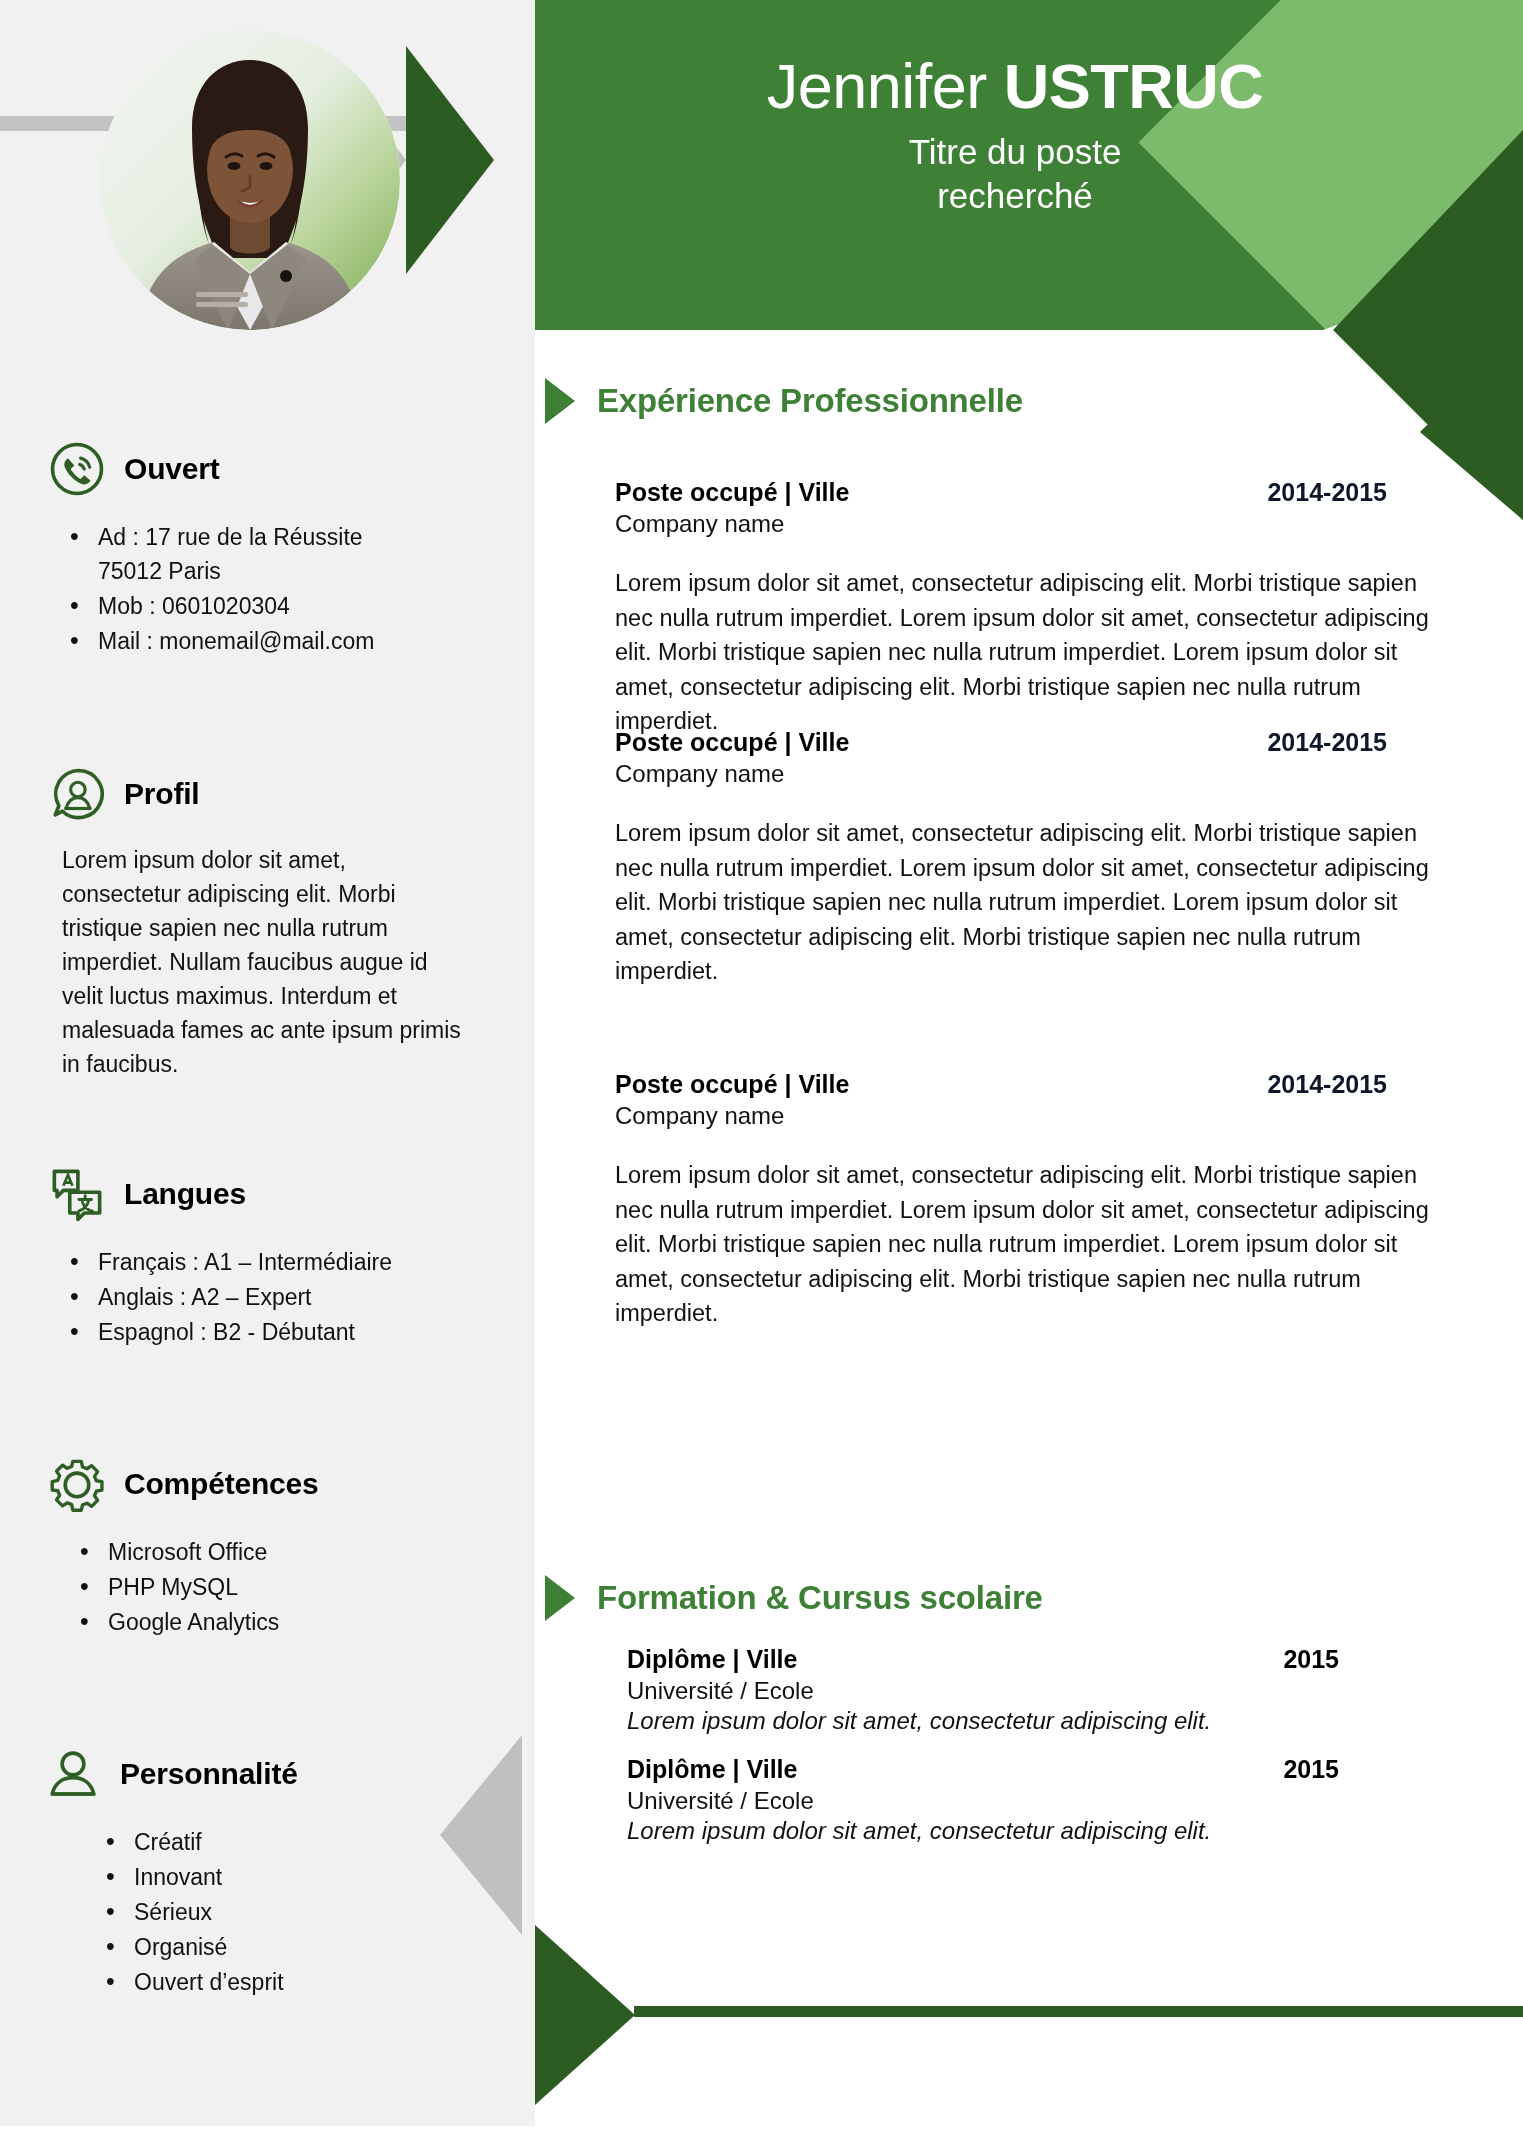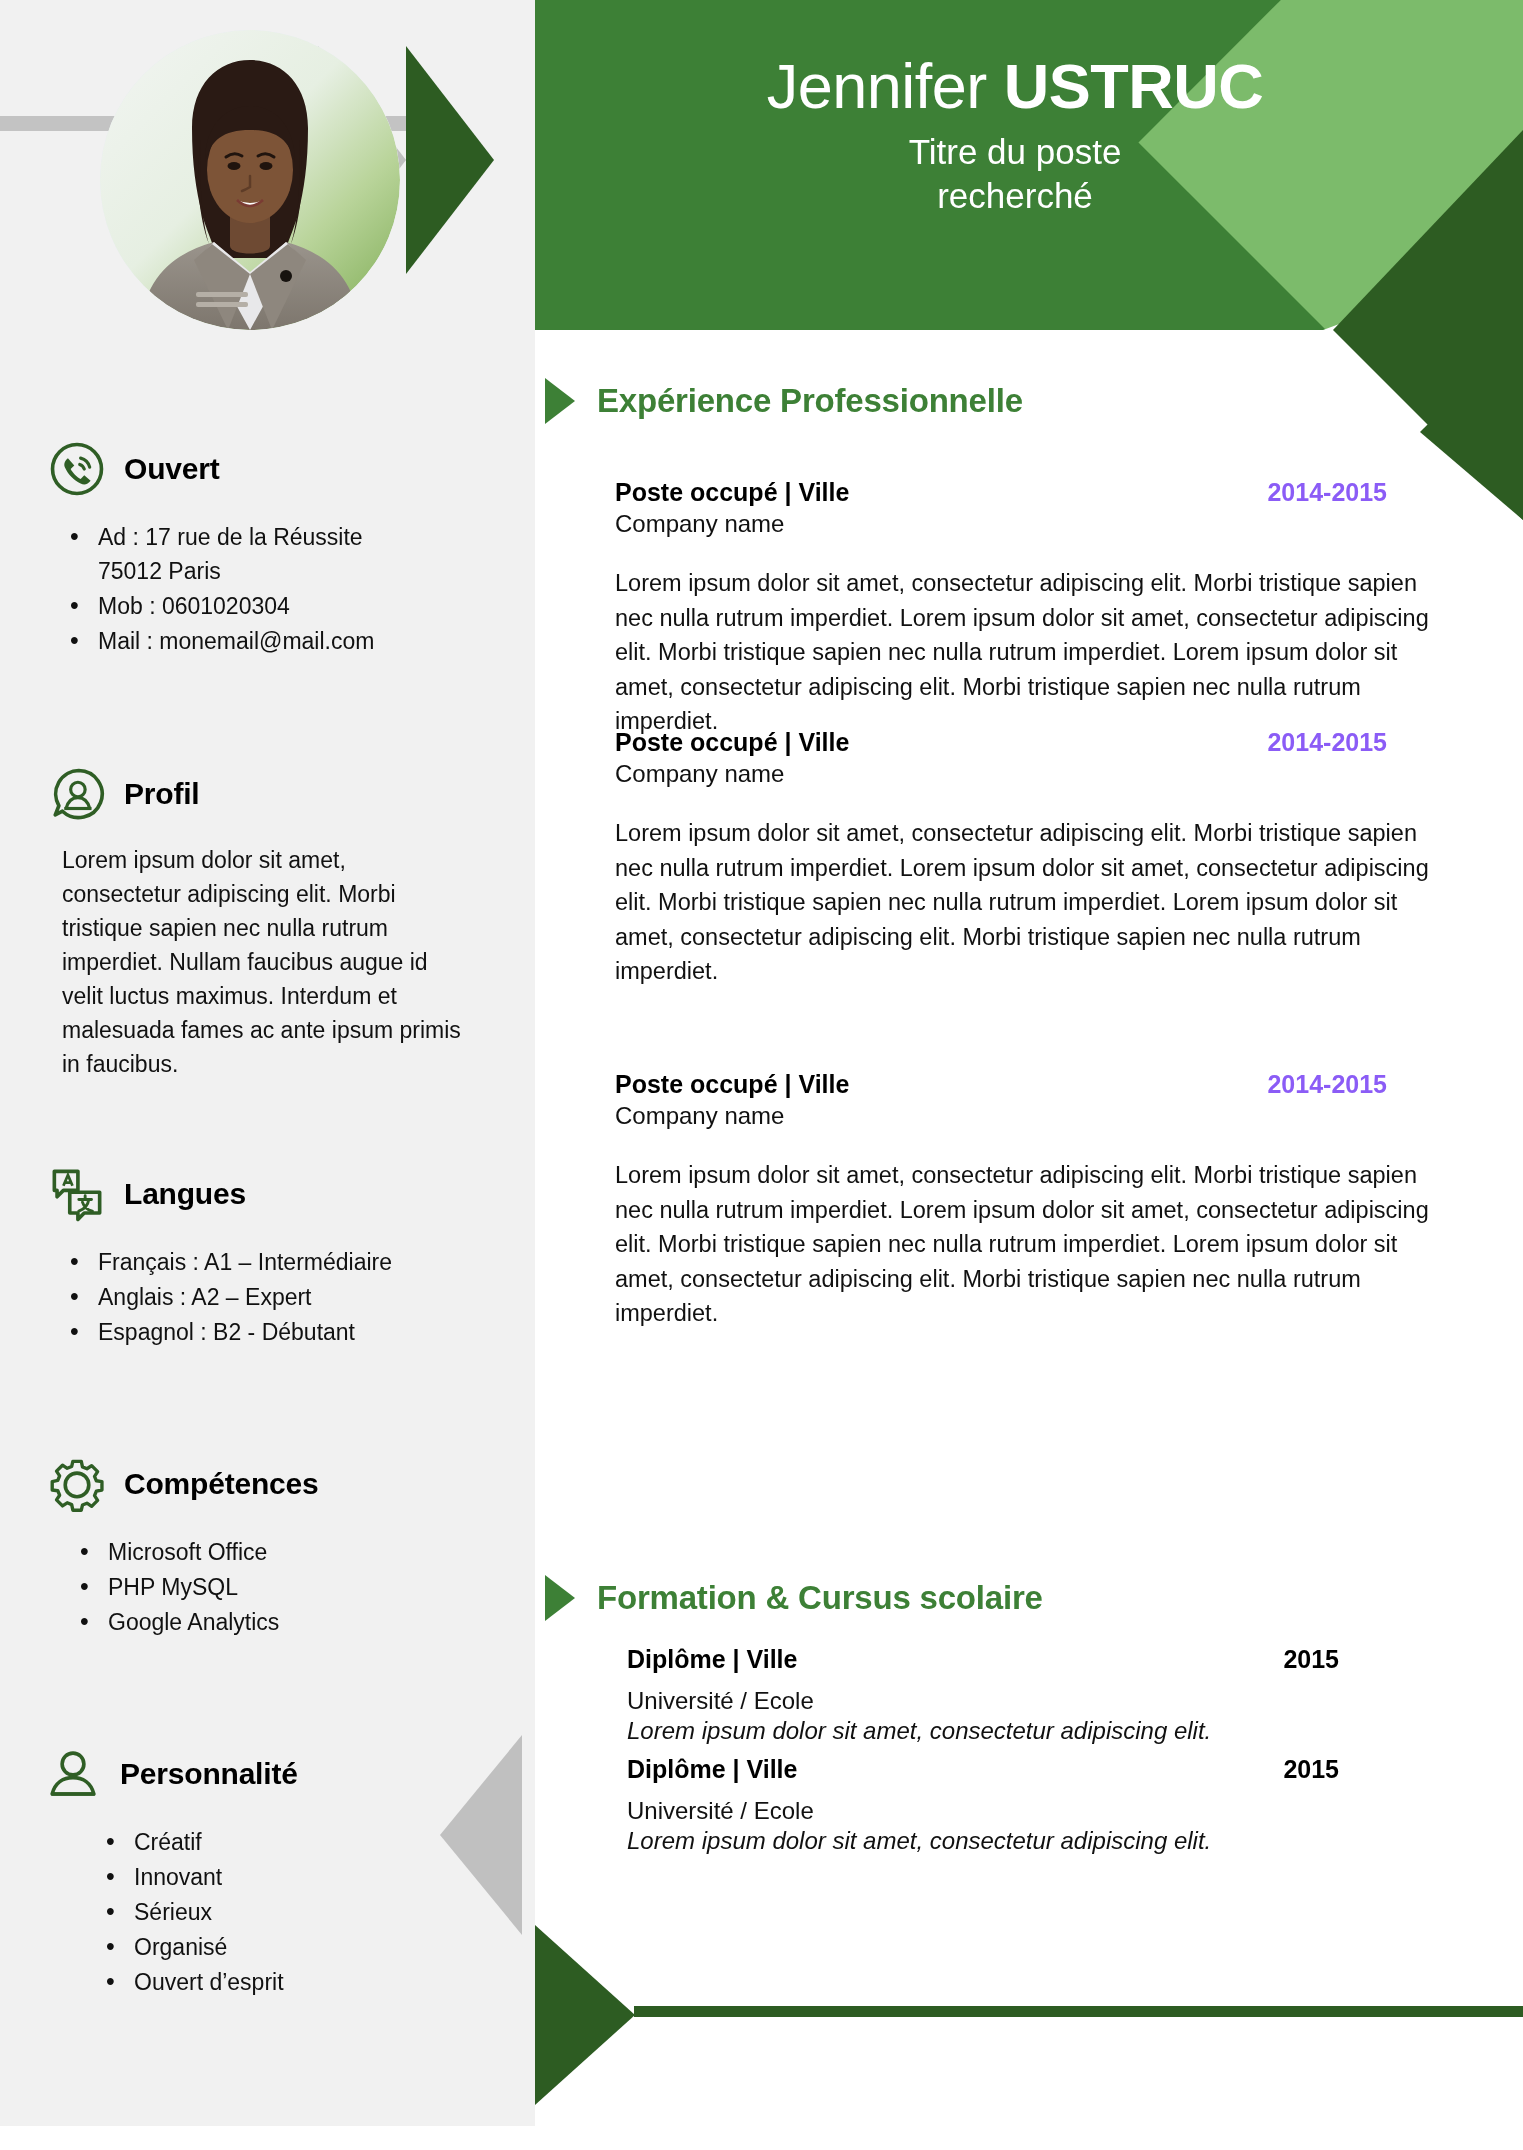--- a/index.html
+++ b/index.html
@@ -197,34 +197,34 @@
   .sec-head .lbl {
     font-size: 33px;
     font-weight: 700;
     color: #3d8036;
     letter-spacing: -0.2px;
   }
 
   .job { position: absolute; left: 80px; width: 820px; }
   .job-row { display: flex; justify-content: space-between; align-items: flex-start; }
   .job-title-txt { font-size: 25px; font-weight: 700; color: #000; }
-  .job-date { font-size: 25px; font-weight: 700; color: #8b5cf6; padding-right: 48px; }
+  .job-date { font-size: 25px; font-weight: 700; color: #0f172a; padding-right: 48px; }
   .job-company { font-size: 24px; color: #111; margin-top: 3px; }
   .job-desc {
     margin-top: 28px;
     font-size: 23.5px;
     line-height: 34.5px;
     color: #111;
   }
 
   .edu { position: absolute; left: 92px; width: 820px; }
   .edu-row { display: flex; justify-content: space-between; align-items: baseline; }
   .edu-title { font-size: 25px; font-weight: 700; color: #000; }
   .edu-date  { font-size: 25px; font-weight: 700; color: #000; padding-right: 108px; }
-  .edu-school { font-size: 24px; color: #111; margin-top: 13px; }
+  .edu-school { font-size: 24px; color: #111; margin-top: 3px; }
   .edu-desc   { font-size: 24px; color: #111; margin-top: 2px; font-style: italic; }
 
   
   #footer-arrow {
     position: absolute;
     left: 535px; top: 1925px;
     width: 0; height: 0;
     border-top: 90px solid transparent;
     border-bottom: 90px solid transparent;
     border-left: 100px solid #2d5c22;

